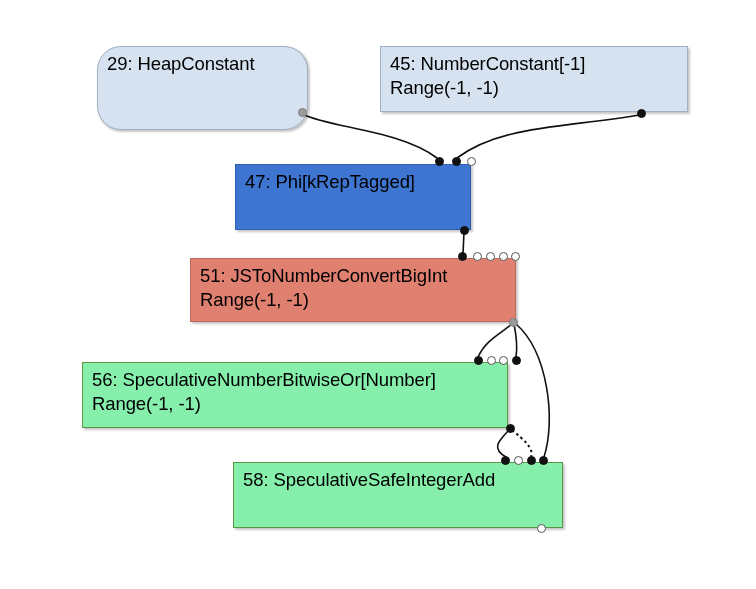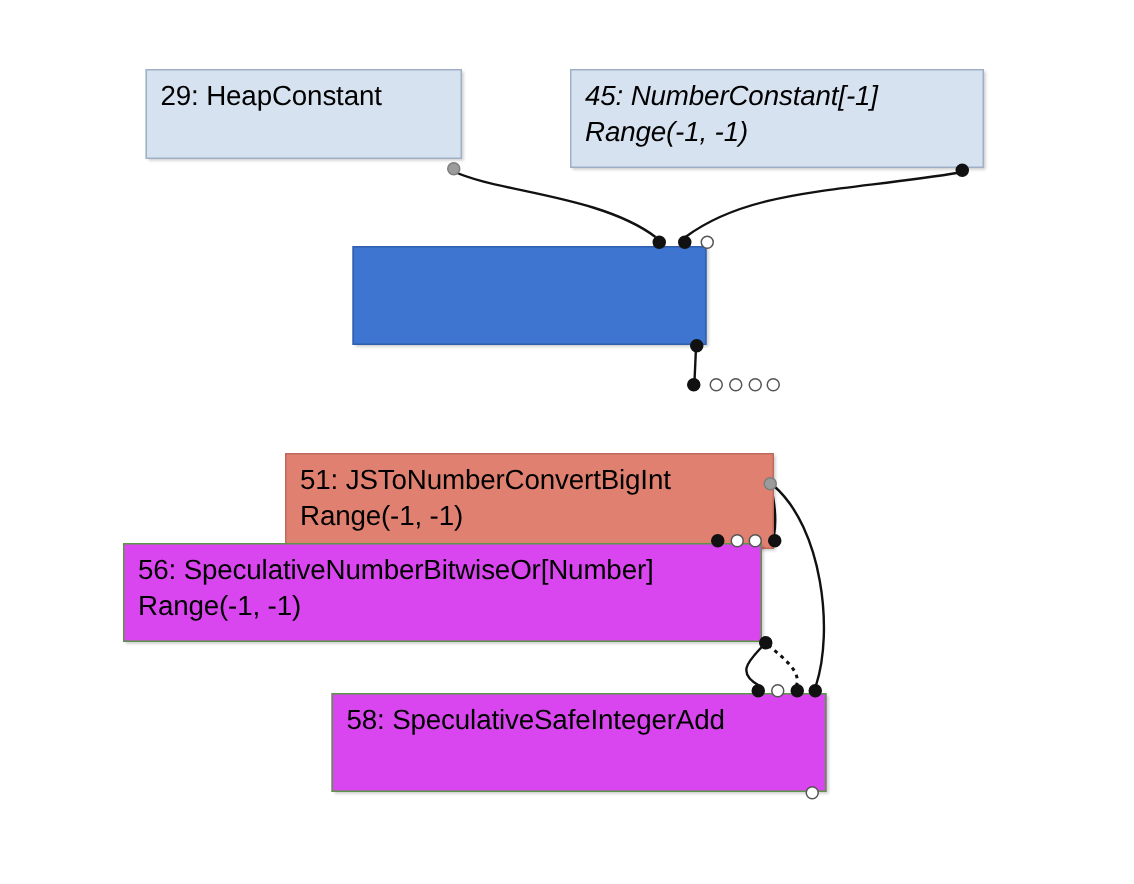--- a/index.html
+++ b/index.html
@@ -46,24 +46,23 @@
     border-color: #9fb0c6;
   }
   .node-phi {
     background: #3d75d0;
     border-color: #2f5fad;
     color: #000000;
   }
   .node-js {
     background: #e08070;
     border-color: #bd6a5c;
-    margin-top: 44px;
   }
   .node-simplified {
-    background: #d946ef;
+    background: #86efac;
     border-color: #5b9546;
   }
   .port {
     position: absolute;
     width: 9px;
     height: 9px;
     border-radius: 50%;
     box-sizing: border-box;
   }
   .port-filled {
@@ -87,30 +86,31 @@
       <path d="M 302,114 C 330,128 400,130 437,158" fill="none" stroke="#111111" stroke-width="1.6"></path>
       <path d="M 640,115 C 560,128 500,126 457,158" fill="none" stroke="#111111" stroke-width="1.6"></path>
       <path d="M 464,232 L 463,254" fill="none" stroke="#111111" stroke-width="1.6"></path>
       <path d="M 512,324 C 500,334 486,340 478,357" fill="none" stroke="#111111" stroke-width="1.6"></path>
       <path d="M 514,324 C 516,334 518,345 516,357" fill="none" stroke="#111111" stroke-width="1.6"></path>
       <path d="M 516,324 C 548,352 556,420 544,457" fill="none" stroke="#111111" stroke-width="1.6"></path>
       <path d="M 509,430 C 500,440 490,448 506,457" fill="none" stroke="#111111" stroke-width="1.6"></path>
       <path d="M 512,430 C 524,440 534,448 531,457" fill="none" stroke="#111111" stroke-width="2" stroke-dasharray="2.5,3"></path>
     </svg>
   <div id="node-layer">
-      <div class="node node-constant" style="left: 97px; top: 46px; width: 211px; height: 60px;">
+      <div class="node node-constant" style="left: 97px; top: 46px; width: 211px; height: 84px; border-radius: 24px;">
         <span class="nline">29: HeapConstant</span>
       </div>
       <div class="port port-gray" style="left: 297.5px; top: 107.5px;"></div>
-      <div class="node node-constant" style="left: 380px; top: 46px; width: 276px; height: 66px; font-style: italic;">
+      <div class="node node-constant" style="left: 380px; top: 46px; width: 308px; height: 66px;">
         <span class="nline">45: NumberConstant[-1]</span>
         <span class="nline">Range(-1, -1)</span>
       </div>
       <div class="port port-filled" style="left: 636.5px; top: 108.5px;"></div>
       <div class="node node-phi" style="left: 235px; top: 164px; width: 236px; height: 66px;">
+        <span class="nline">47: Phi[kRepTagged]</span>
       </div>
       <div class="port port-filled" style="left: 434.5px; top: 156.5px;"></div>
       <div class="port port-filled" style="left: 451.5px; top: 156.5px;"></div>
       <div class="port port-hollow" style="left: 466.5px; top: 156.5px;"></div>
       <div class="port port-filled" style="left: 459.5px; top: 225.5px;"></div>
       <div class="node node-js" style="left: 190px; top: 258px; width: 326px; height: 64px;">
         <span class="nline">51: JSToNumberConvertBigInt</span>
         <span class="nline">Range(-1, -1)</span>
       </div>
       <div class="port port-filled" style="left: 457.5px; top: 251.5px;"></div>
@@ -121,21 +121,21 @@
       <div class="port port-gray" style="left: 508.5px; top: 317.5px;"></div>
       <div class="node node-simplified" style="left: 82px; top: 362px; width: 426px; height: 66px;">
         <span class="nline">56: SpeculativeNumberBitwiseOr[Number]</span>
         <span class="nline">Range(-1, -1)</span>
       </div>
       <div class="port port-filled" style="left: 473.5px; top: 355.5px;"></div>
       <div class="port port-hollow" style="left: 486.5px; top: 355.5px;"></div>
       <div class="port port-hollow" style="left: 498.5px; top: 355.5px;"></div>
       <div class="port port-filled" style="left: 511.5px; top: 355.5px;"></div>
       <div class="port port-filled" style="left: 505.5px; top: 423.5px;"></div>
-      <div class="node node-simplified" style="left: 221px; top: 462px; width: 330px; height: 66px;">
+      <div class="node node-simplified" style="left: 233px; top: 462px; width: 330px; height: 66px;">
         <span class="nline">58: SpeculativeSafeIntegerAdd</span>
       </div>
       <div class="port port-filled" style="left: 500.5px; top: 455.5px;"></div>
       <div class="port port-hollow" style="left: 513.5px; top: 455.5px;"></div>
       <div class="port port-filled" style="left: 526.5px; top: 455.5px;"></div>
       <div class="port port-filled" style="left: 538.5px; top: 455.5px;"></div>
       <div class="port port-hollow" style="left: 536.5px; top: 523.5px;"></div>
     </div>
 </div>
 

